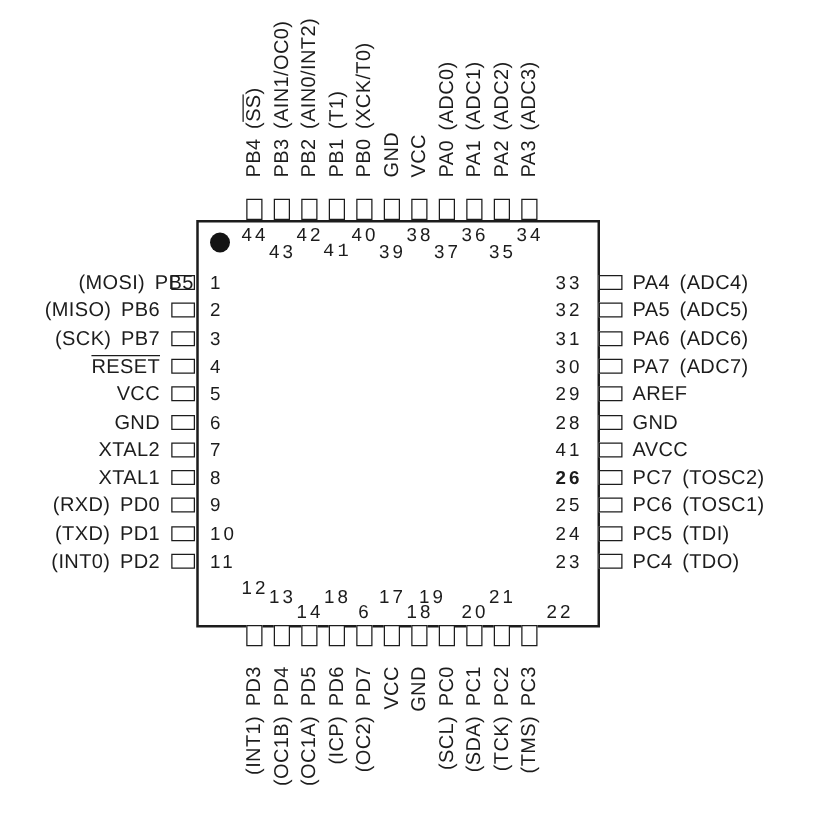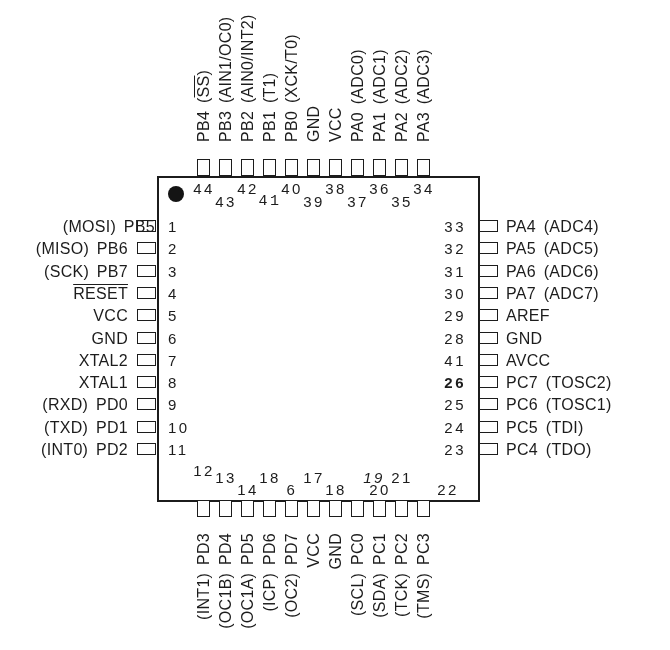--- a/index.html
+++ b/index.html
@@ -192,21 +192,21 @@
       <div class="stub v" style="left: 285px; top: 500px;"></div>
       <div class="num tb-num" style="left: 275px; top: 481px;">6</div>
       <div class="lbl bot-lbl" style="left: 300px; top: 629px;">(OC2) PD7</div>
       <div class="stub v" style="left: 307px; top: 500px;"></div>
       <div class="num tb-num" style="left: 297px; top: 469px;">17</div>
       <div class="lbl bot-lbl" style="left: 322px; top: 629px;">VCC</div>
       <div class="stub v" style="left: 329px; top: 500px;"></div>
       <div class="num tb-num" style="left: 319px; top: 481px;">18</div>
       <div class="lbl bot-lbl" style="left: 344px; top: 629px;">GND</div>
       <div class="stub v" style="left: 351px; top: 500px;"></div>
-      <div class="num tb-num" style="left: 357px; top: 469px; font-style: italic;">19</div>
+      <div class="num tb-num" style="left: 329px; top: 469px;">19</div>
       <div class="lbl bot-lbl" style="left: 366px; top: 629px;">(SCL) PC0</div>
       <div class="stub v" style="left: 373px; top: 500px;"></div>
       <div class="num tb-num" style="left: 363px; top: 481px;">20</div>
       <div class="lbl bot-lbl" style="left: 388px; top: 629px;">(SDA) PC1</div>
       <div class="stub v" style="left: 395px; top: 500px;"></div>
       <div class="num tb-num" style="left: 385px; top: 469px;">21</div>
       <div class="lbl bot-lbl" style="left: 410px; top: 629px;">(TCK) PC2</div>
       <div class="stub v" style="left: 417px; top: 500px;"></div>
       <div class="num tb-num" style="left: 407px; top: 481px; margin-left: 24px;">22</div>
       <div class="lbl bot-lbl" style="left: 432px; top: 629px;">(TMS) PC3</div>

